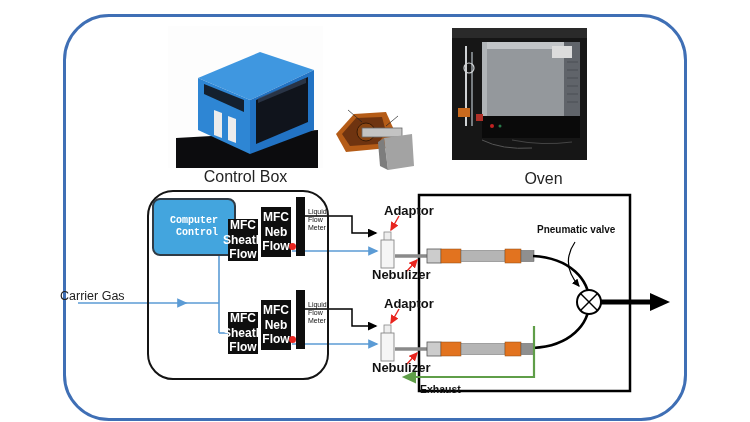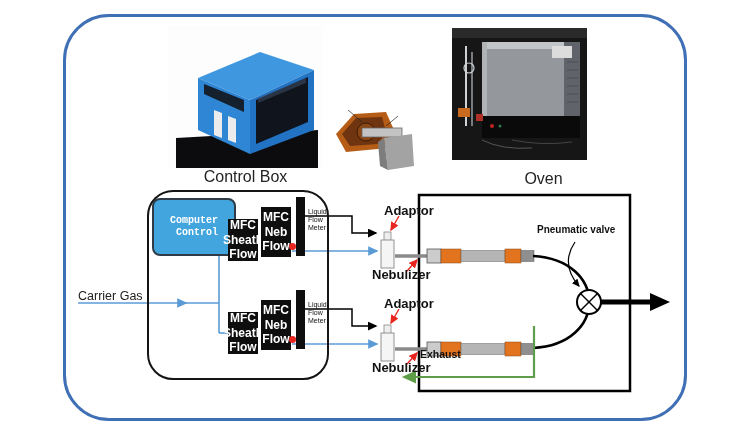--- a/index.html
+++ b/index.html
@@ -207,25 +207,25 @@
 Flow</div>
   <div class="node mfc" style="left:261px; top:294px; width:30px; height:50px;">MFC
 Neb
 Flow</div>
   <div class="node red-dot" style="left:289px; top:330px;"></div>
   <div class="node meter-bar" style="left:296px; top:284px; width:9px; height:59px;"></div>
   <div class="node meter-label" style="left:308px; top:295px; width:36px;">Liquid
 Flow
 Meter</div>
 
-  <div class="node carrier-label" style="left:78px; top:283px;">Carrier Gas</div>
+  <div class="node carrier-label" style="left:60px; top:283px;">Carrier Gas</div>
 
   <div class="node lbl" style="left:384px; top:197px;">Adaptor</div>
   <div class="node lbl" style="left:372px; top:261px;">Nebulizer</div>
 
   <div class="node lbl" style="left:384px; top:290px;">Adaptor</div>
   <div class="node lbl" style="left:372px; top:354px;">Nebulizer</div>
 
   <div class="node pv-label" style="left:537px; top:218px;">Pneumatic valve</div>
 
-  <div class="node exhaust-label" style="left:420px; top:342px;text-align:center;">Exhaust</div>
+  <div class="node exhaust-label" style="left:420px; top:377px;text-align:center;">Exhaust</div>
 
 </div>
 
 </body></html>

